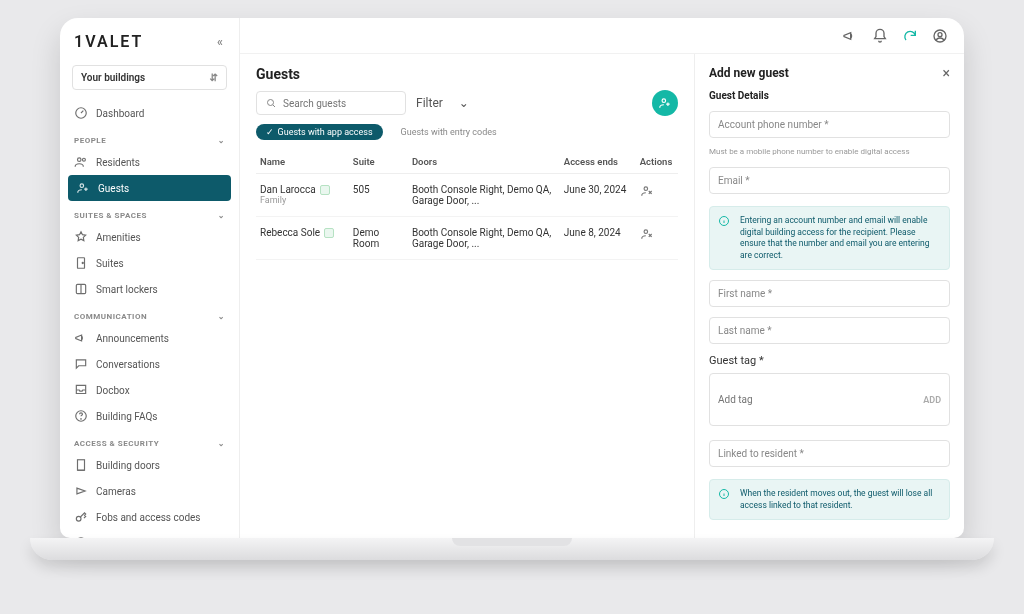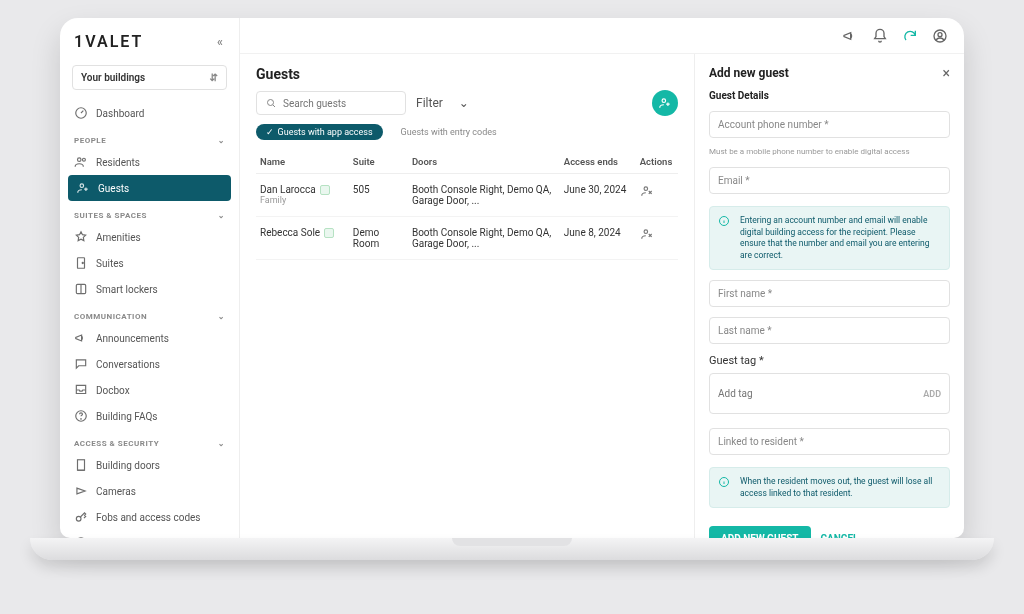--- a/index.html
+++ b/index.html
@@ -41,21 +41,21 @@
   .panel-head { display:flex; justify-content:space-between; align-items:center; padding:12px 14px 6px 14px; }
   .panel-head h3 { font-size:12px; font-weight:700; color:#222; }
   .close { font-size:14px; color:#666; cursor:pointer; line-height:1; }
   .section-title { font-size:10px; font-weight:700; color:#222; padding:4px 14px 6px 14px; }
   .field { margin:4px 14px 6px 14px; }
   .input { border:1px solid #e1e1e1; border-radius:4px; padding:7px 8px; font-size:10px; color:#888; background:#fff; }
   .hint { font-size:8px; color:#999; margin:3px 14px 6px 14px; line-height:1.3; }
   .info { margin:6px 14px; background:#e9f5f4; border:1px solid #d6ecea; border-radius:4px; padding:8px; display:flex; gap:10px; font-size:8.5px; color:#0d5a6a; line-height:1.35; }
   .info .ii { flex:0 0 auto; width:12px; height:12px; color:#14b8a6; }
   .tag-label { font-size:11px; color:#333; padding:4px 14px 2px 14px; }
-  .tag-row { margin:4px 14px; border:1px solid #e1e1e1; border-radius:4px; display:flex; align-items:center; padding:14px 8px; }
+  .tag-row { margin:4px 14px; border:1px solid #e1e1e1; border-radius:4px; display:flex; align-items:center; padding:20px 8px; }
   .tag-row input { border:none; outline:none; flex:1; font-size:10px; }
   .tag-row .add { font-size:9px; color:#aaa; font-weight:600; cursor:pointer; }
   .panel-footer { margin-top:auto; padding:12px 14px 14px 14px; display:flex; gap:10px; align-items:center; }
   .btn-primary { background:#14b8a6; color:#fff; border:none; border-radius:4px; padding:7px 12px; font-size:10px; font-weight:700; cursor:pointer; }
   .btn-link { background:transparent; border:none; color:#14b8a6; font-size:10px; font-weight:700; cursor:pointer; }
   .base { height:22px; background:linear-gradient(#f4f4f5,#dcdcde); border-radius:0 0 40px 40px; margin:0 -30px; box-shadow:0 8px 14px rgba(0,0,0,.12); position:relative; }
   .base::before { content:""; position:absolute; top:0; left:50%; transform:translateX(-50%); width:120px; height:8px; background:#e2e2e4; border-radius:0 0 10px 10px; }
   svg { display:block; }
 </style>
 </head>

